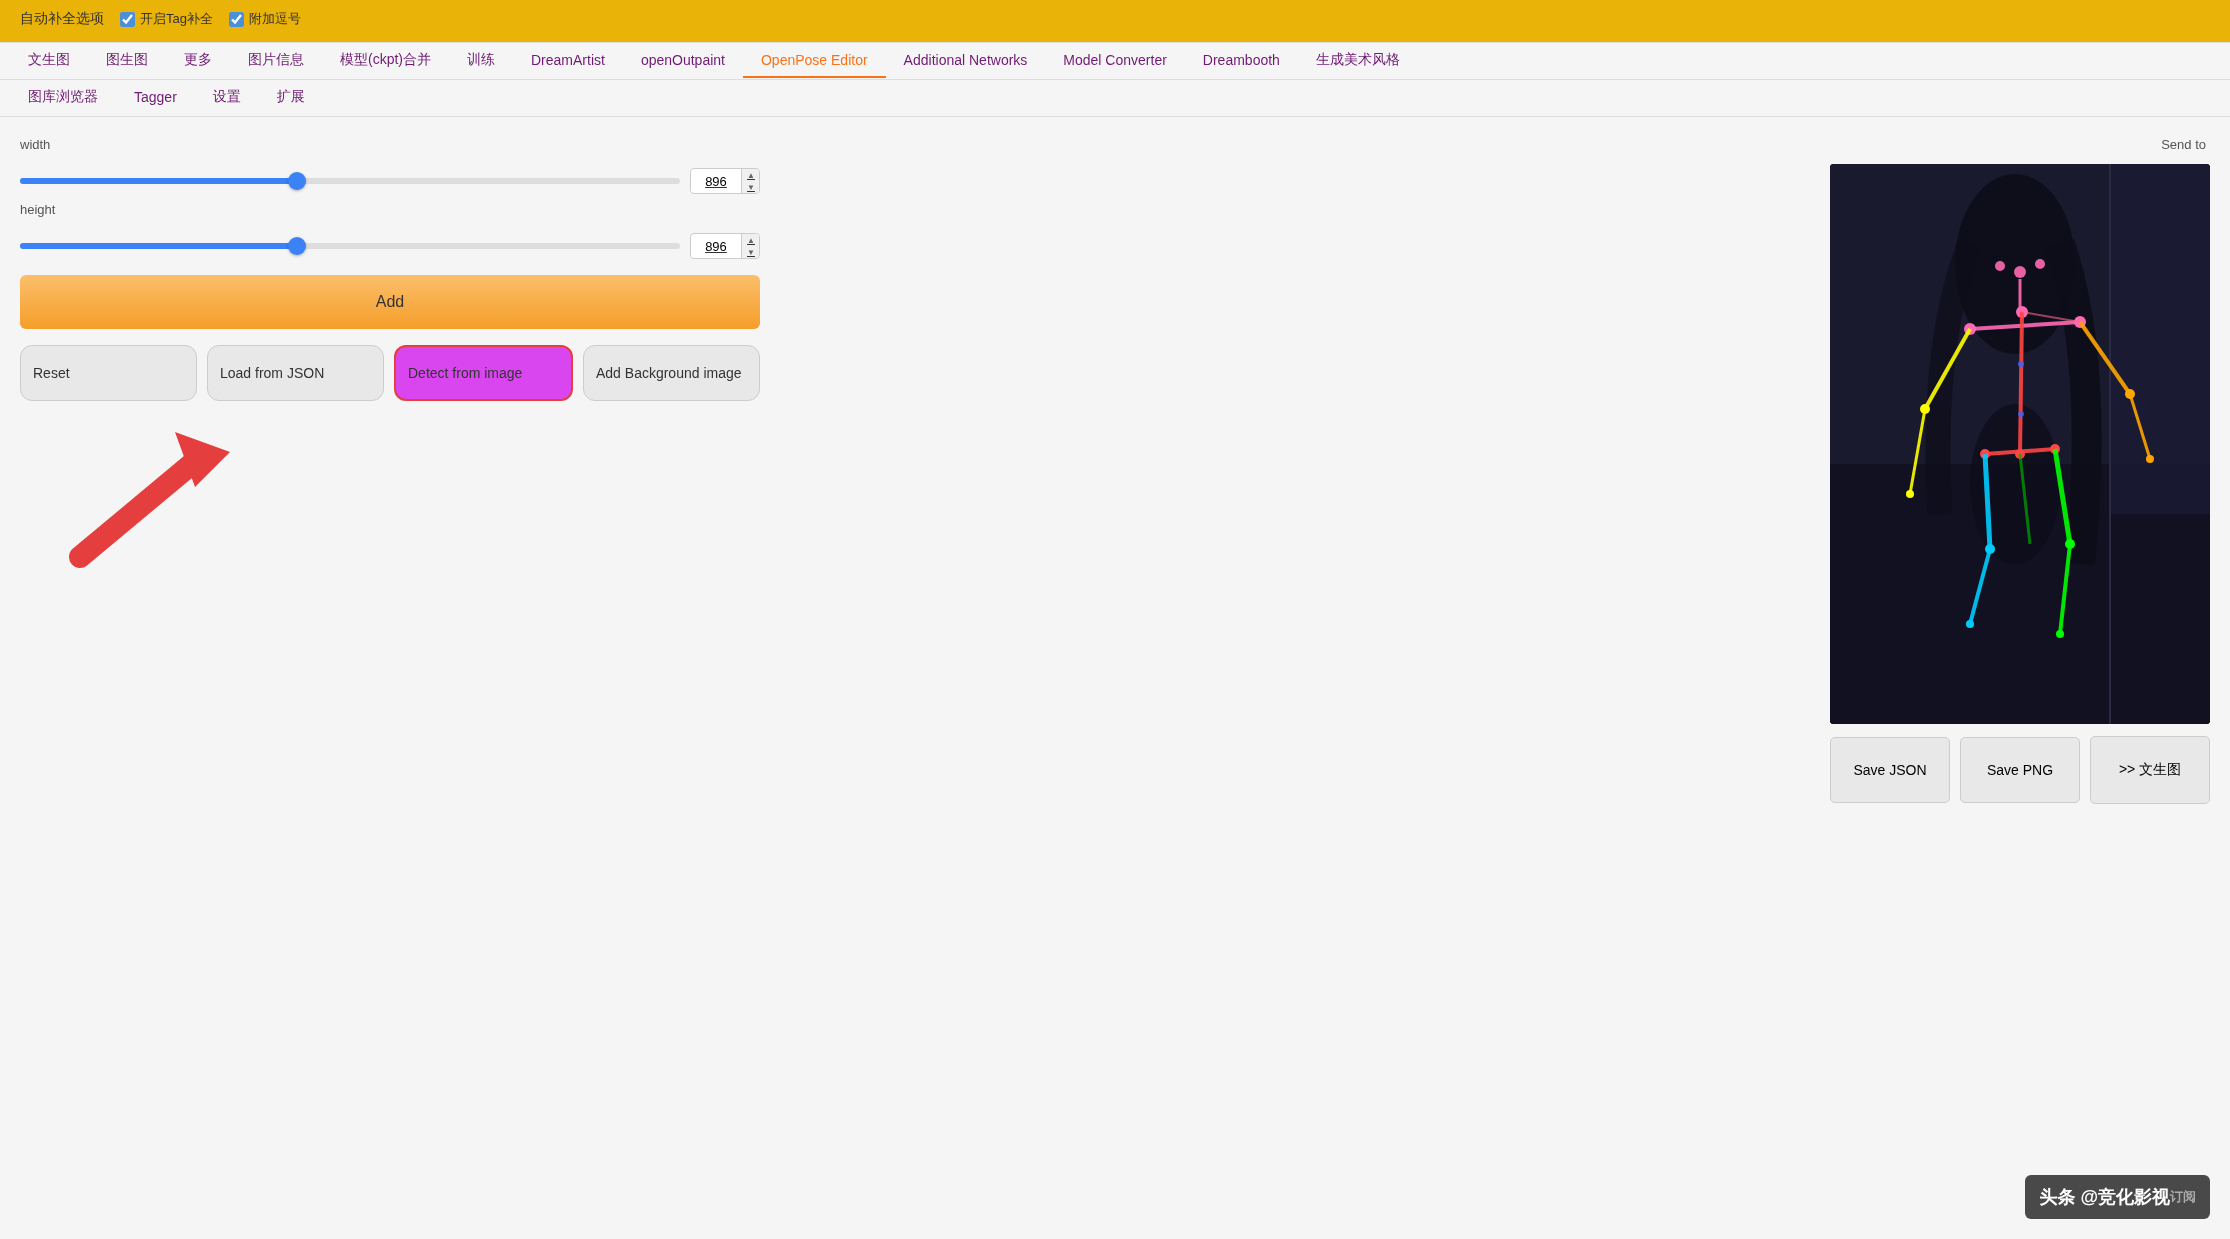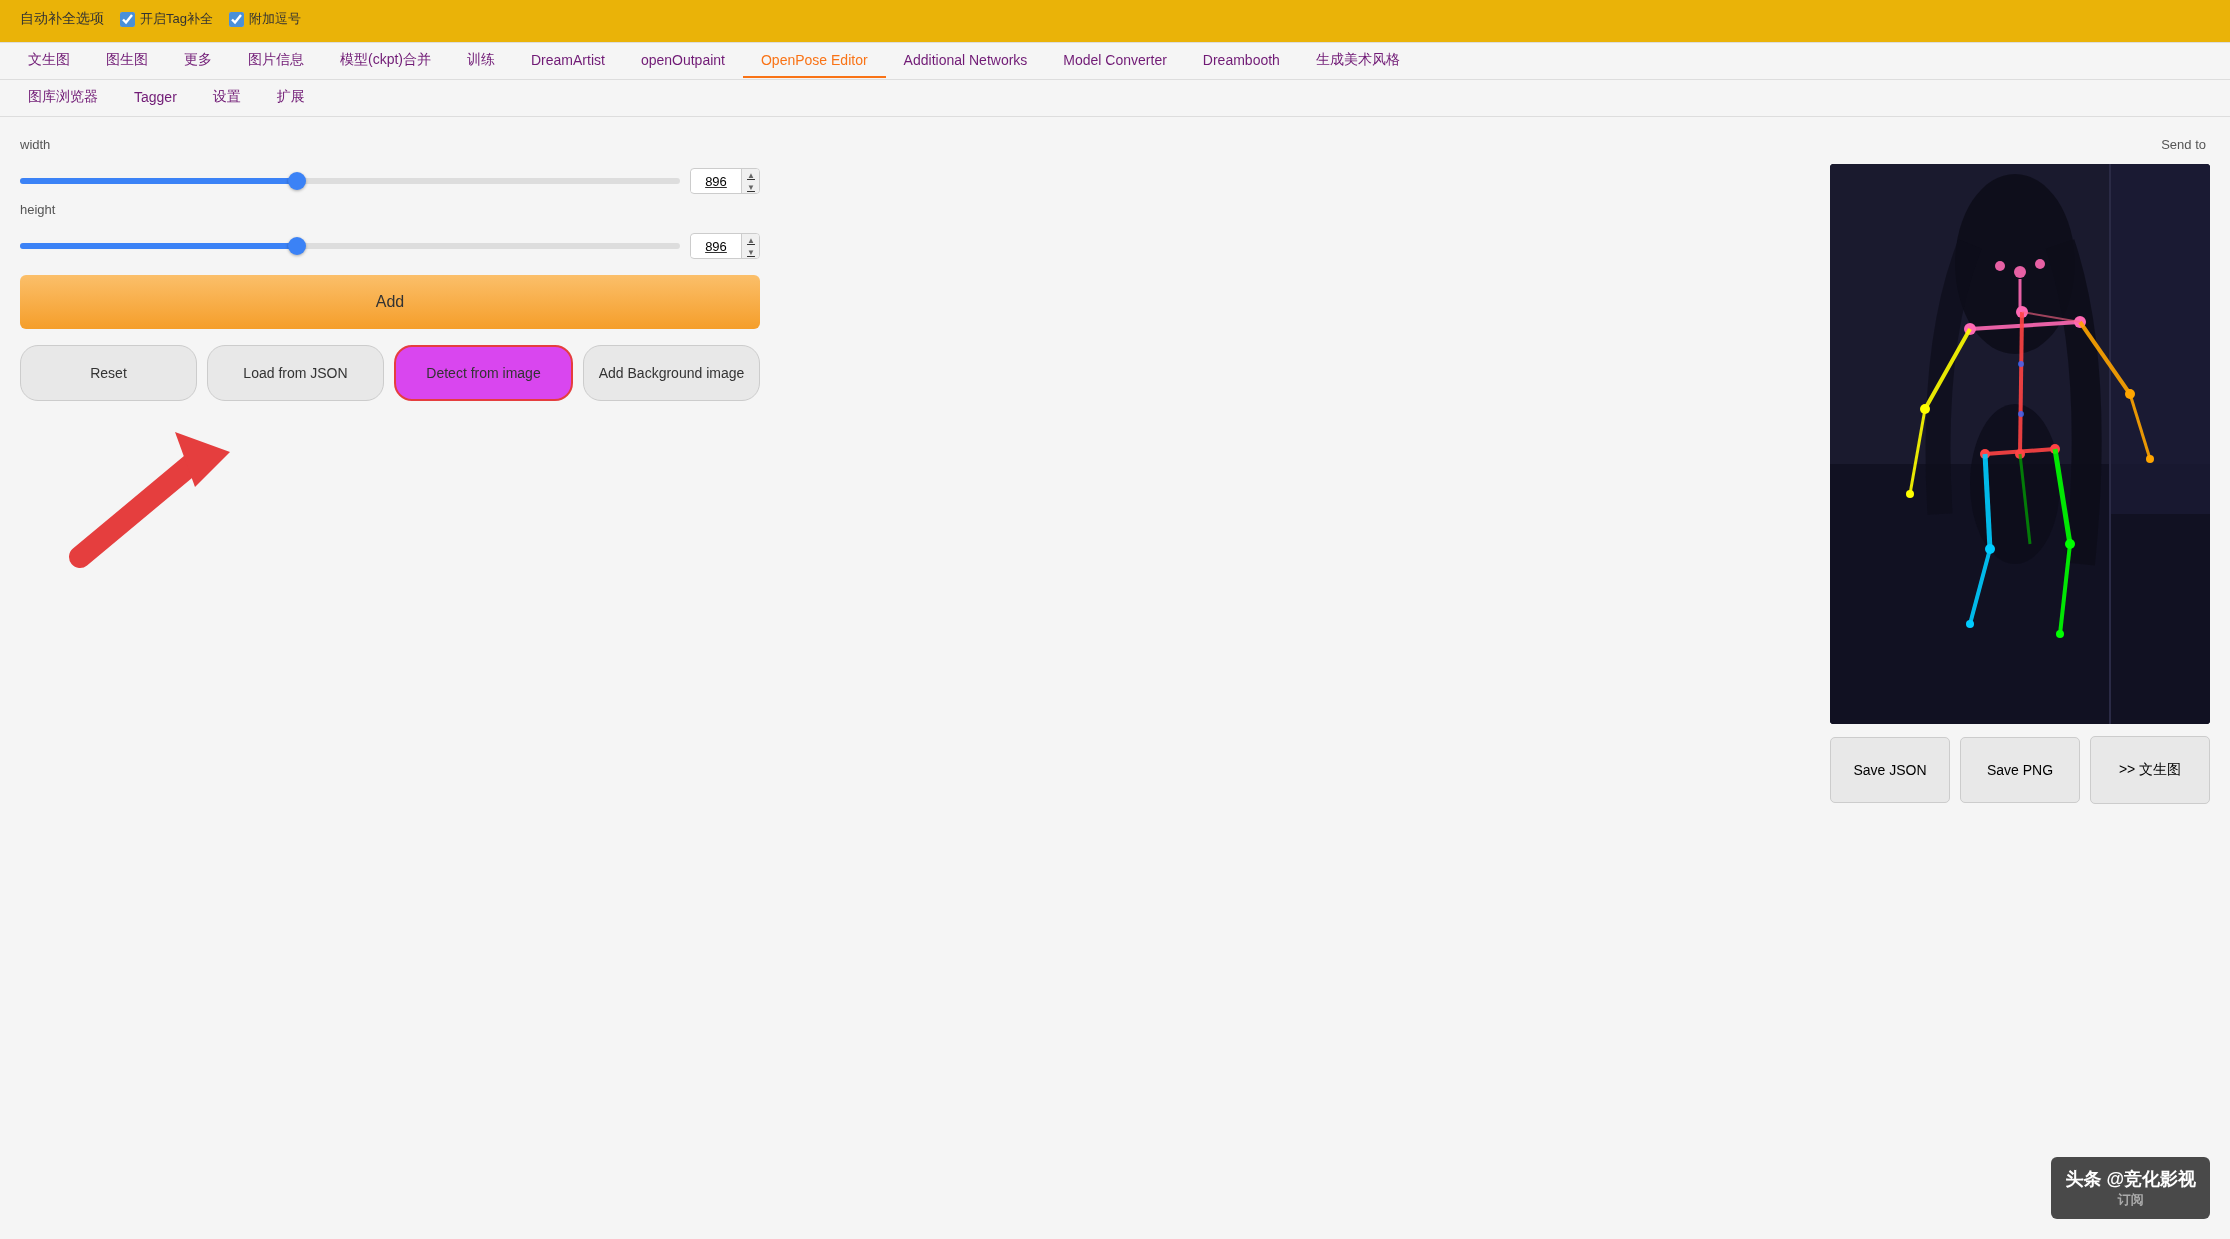--- a/index.html
+++ b/index.html
@@ -218,25 +218,25 @@
       display: flex;
       gap: 10px;
       flex-wrap: nowrap;
     }
 
     .action-btn {
       flex: 1;
       padding: 18px 12px;
       background: #e8e8e8;
       border: 1px solid #ccc;
-      border-radius: 18px;
+      border-radius: 12px;
       font-size: 14px;
       color: #333;
       cursor: pointer;
-      text-align: center;
+      text-align: left;
       white-space: nowrap;
     }
 
     .action-btn.highlighted {
       border: 2.5px solid #e53e3e;
       background: #d946ef;
     }
 
     
     .arrow-container {
@@ -292,21 +292,21 @@
     .canvas-btn.primary {
       background: #e8e8e8;
     }
 
     
     .watermark-area {
       position: fixed;
       bottom: 20px;
       right: 20px;
       display: flex;
-      flex-direction: column;
+      flex-direction: row;
       align-items: center;
       background: rgba(0,0,0,0.7);
       color: white;
       padding: 10px 14px;
       border-radius: 6px;
       font-size: 18px;
       font-weight: bold;
     }
 
     .watermark-sub {

